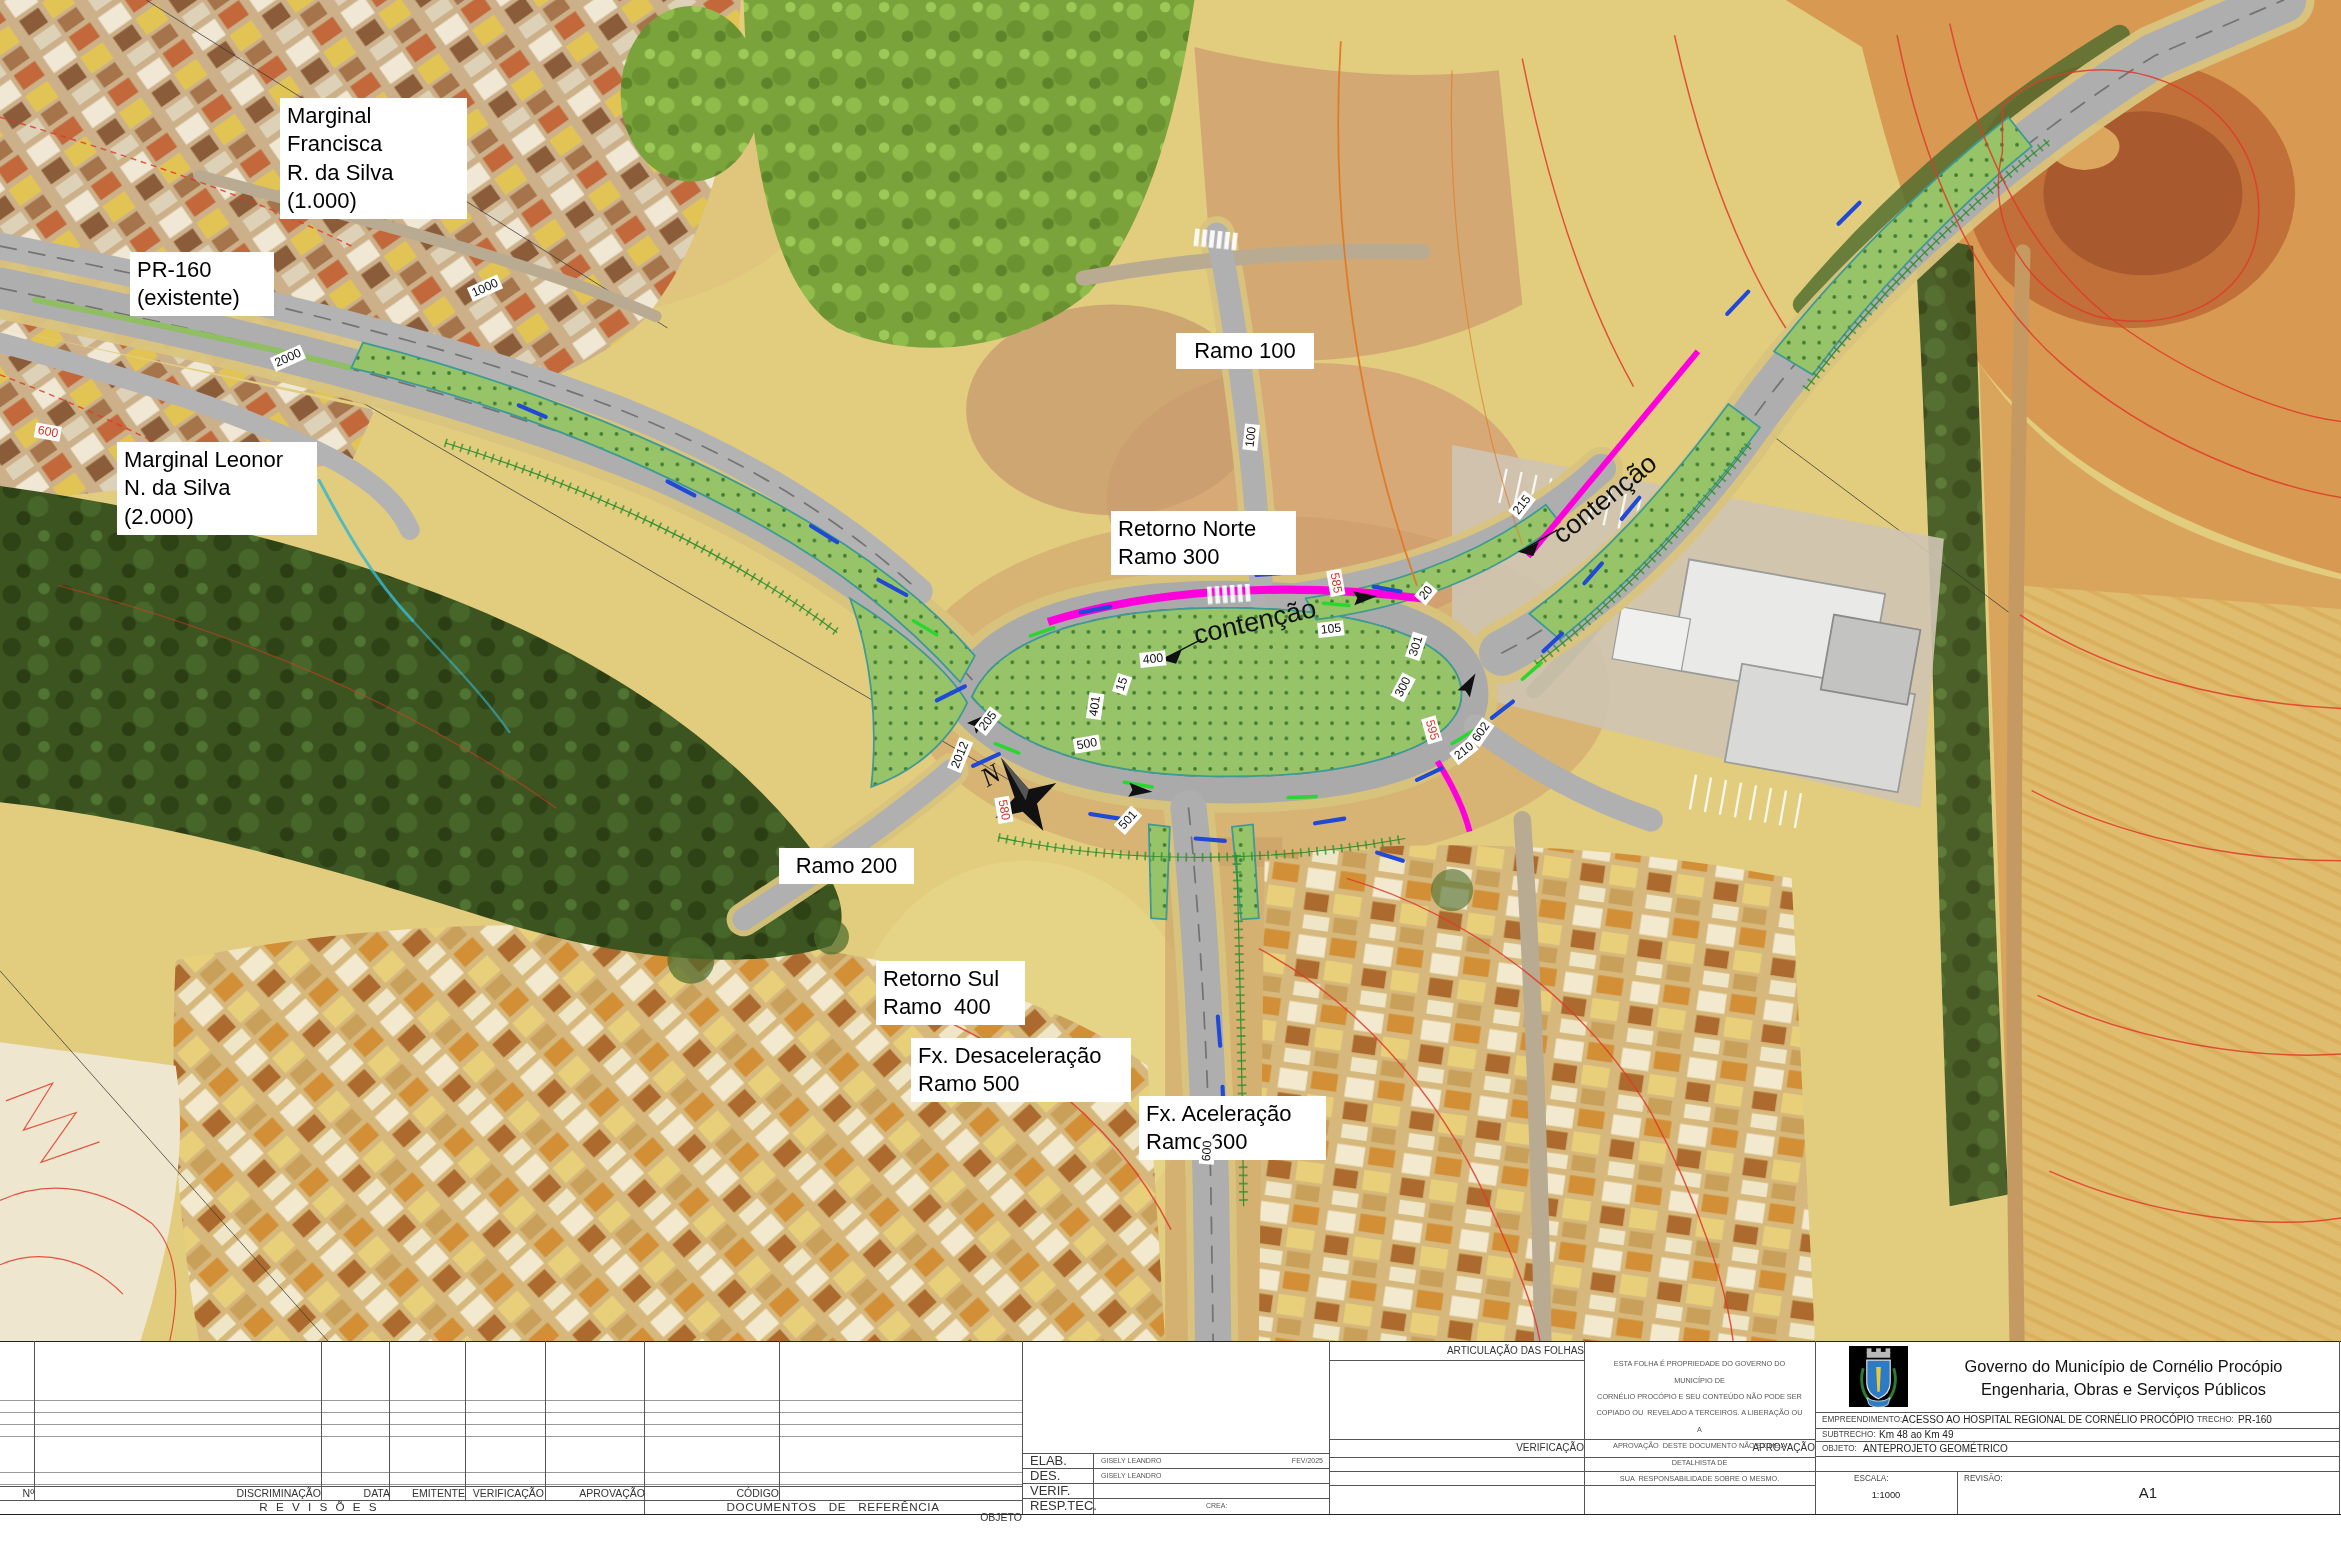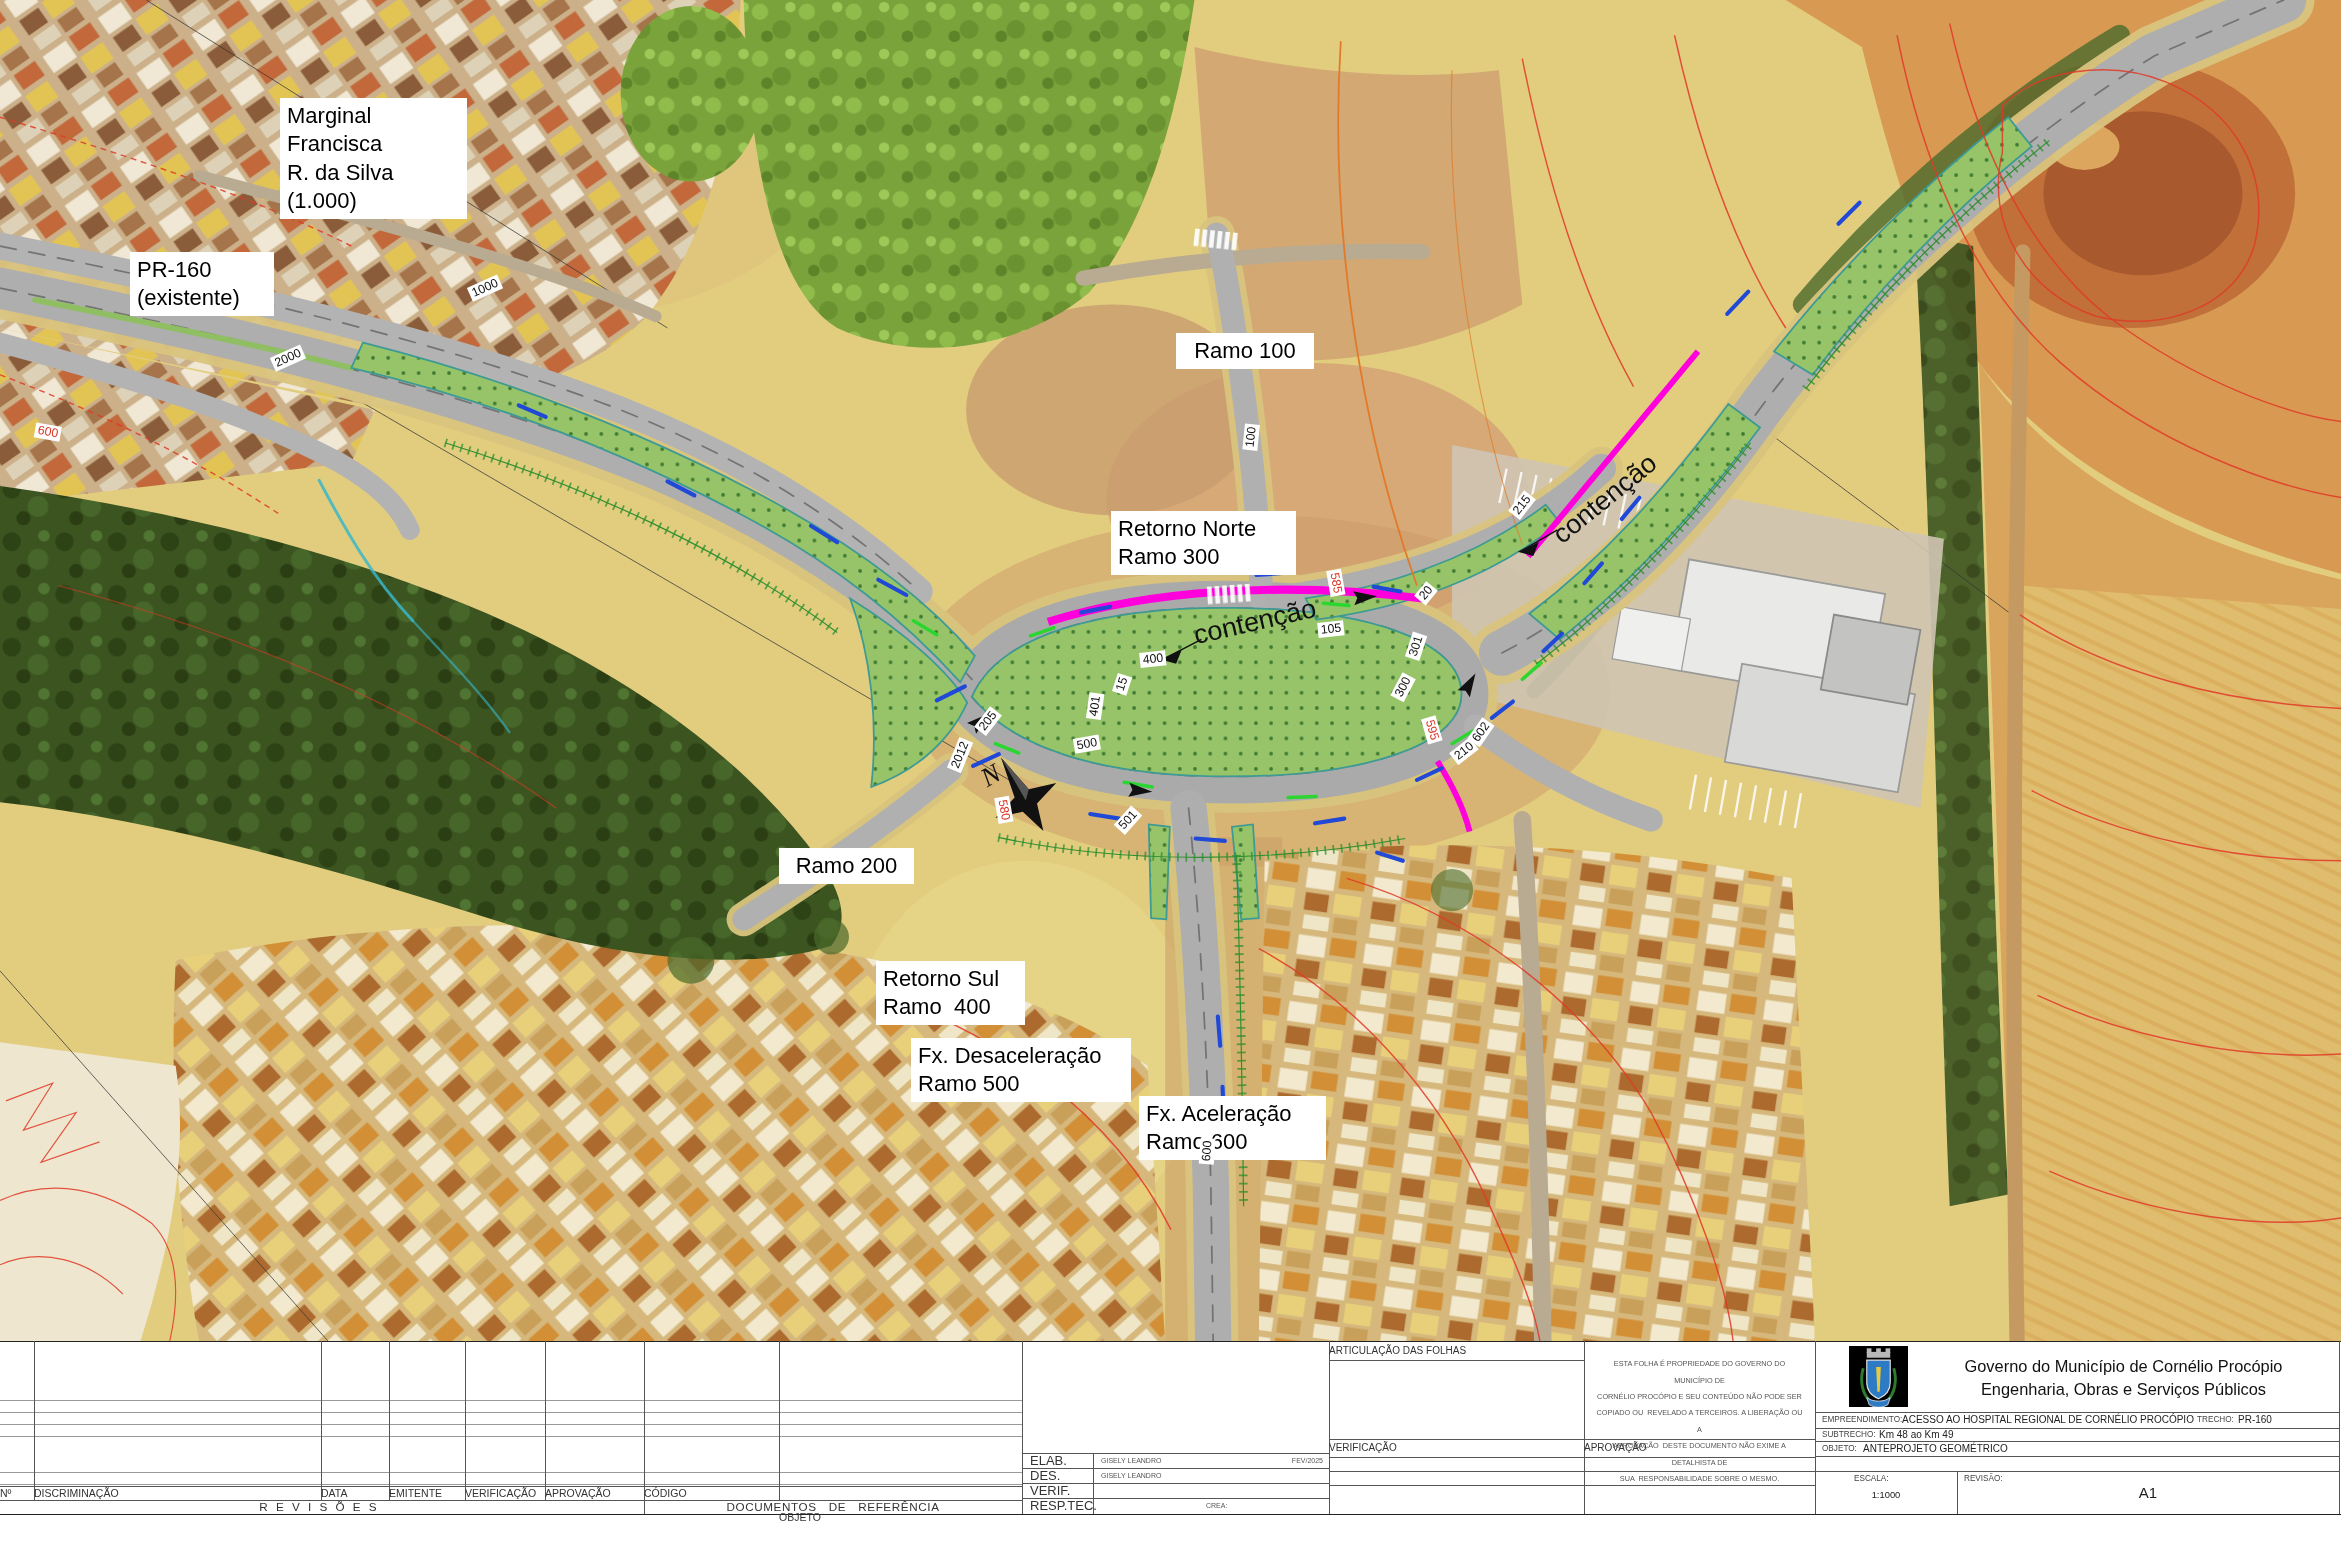--- a/index.html
+++ b/index.html
@@ -8,21 +8,21 @@
   .map svg{position:absolute;left:0;top:0;}
   .map-label{position:absolute;background:#ffffff;color:#000;font-size:22px;line-height:1.3;padding:3.5px 7px;white-space:pre-wrap;}
   .ta-r{text-align:left}.ta-c{text-align:center}
   .rot-label{position:absolute;color:#111;font-size:27px;white-space:nowrap;transform:translate(-50%,-50%) rotate(var(--r,0deg));}
   .chip{position:absolute;background:#fff;color:#111;font-size:12.3px;line-height:1;padding:1.2px 2.9px;white-space:nowrap;transform:translate(-50%,-50%) rotate(var(--r,0deg));}
   .chip.red{color:#d83525;}
   .strip{position:absolute;left:0;top:1341px;width:2342px;height:220px;background:#fff;color:#222;}
   .hl,.vl{position:absolute;background:#555;}
   .hl{height:0.6px;} .vl{width:0.6px;}
   .hl.major{height:1.2px;background:#222;}
-  .cell-label{position:absolute;font-size:10.5px;color:#333;text-align:left;line-height:14px;}
+  .cell-label{position:absolute;font-size:10.5px;color:#333;text-align:right;line-height:14px;}
   .rev-rows{position:absolute;left:0;top:0;width:1022px;height:145px;
     background:repeating-linear-gradient(to bottom, transparent 0px, transparent 11.5px, #9a9a9a 11.5px, #9a9a9a 12px);}
   .footer-label{position:absolute;font-size:11.7px;color:#333;text-align:center;line-height:14px;}
   .credit-label{position:absolute;font-size:13px;color:#333;line-height:15px;}
   .credit-value{position:absolute;font-size:7px;color:#555;line-height:15px;}
   .disclaimer{position:absolute;left:1584px;top:7px;width:231px;padding:8.2px 11.7px;box-sizing:border-box;
     font-size:7.3px;line-height:2.25;color:#555;text-align:center;white-space:pre-wrap;}
   .tb-label{position:absolute;font-size:8.2px;color:#444;}
   .tb-value{position:absolute;font-size:10px;color:#222;}
   .org{position:absolute;left:1910px;width:427px;text-align:center;font-size:16.4px;color:#111;}
@@ -331,20 +331,23 @@
         <polygon points="0,-85 14,-14 0,0" fill="#555"></polygon>
         <text x="-46" y="-52" font-size="46" font-style="italic" font-family="Liberation Serif, serif" fill="#111">N</text>
       </g>
     </svg>
 
     <div class="map-label ta-r" style="left:280px;top:98px;width:173px;">Marginal Francisca
 R. da Silva
 (1.000)</div>
     <div class="map-label ta-r" style="left:130px;top:252px;width:130px;">PR-160
 (existente)</div>
+    <div class="map-label ta-r" style="left:117px;top:442px;width:186px;">Marginal Leonor
+N. da Silva
+(2.000)</div>
     <div class="map-label ta-c" style="left:1176px;top:333px;width:124px;">Ramo 100</div>
     <div class="map-label ta-r" style="left:1111px;top:511px;width:171px;">Retorno Norte
 Ramo 300</div>
     <div class="map-label ta-c" style="left:779px;top:848px;width:121px;">Ramo 200</div>
     <div class="map-label ta-r" style="left:876px;top:961px;width:135px;">Retorno Sul
 Ramo  400</div>
     <div class="map-label ta-r" style="left:911px;top:1038px;width:206px;">Fx. Desaceleração
 Ramo 500</div>
     <div class="map-label ta-r" style="left:1139px;top:1096px;width:173px;">Fx. Aceleração
 Ramo 600</div>

